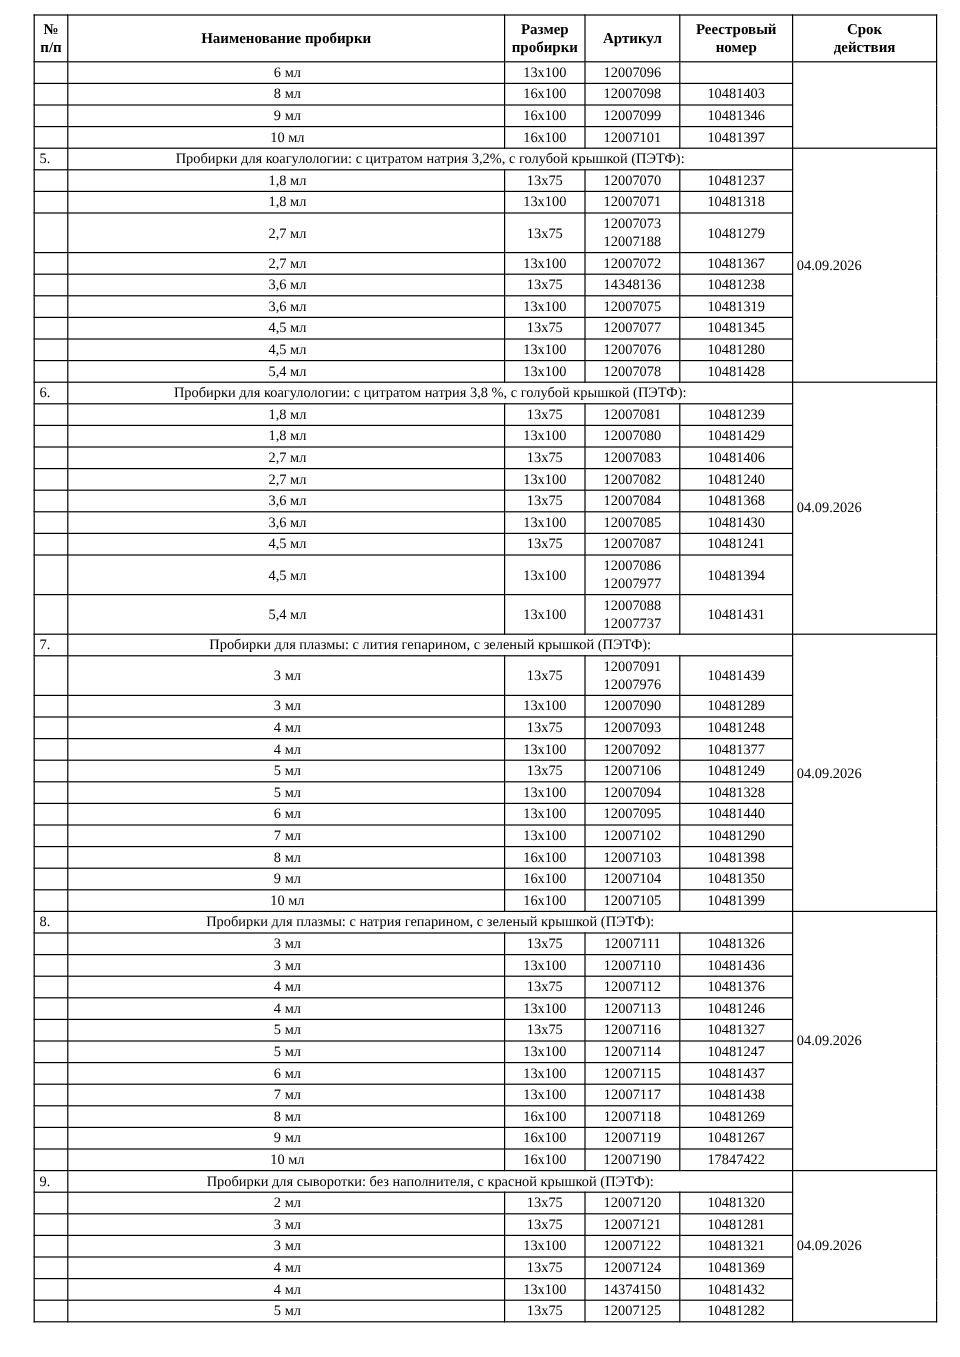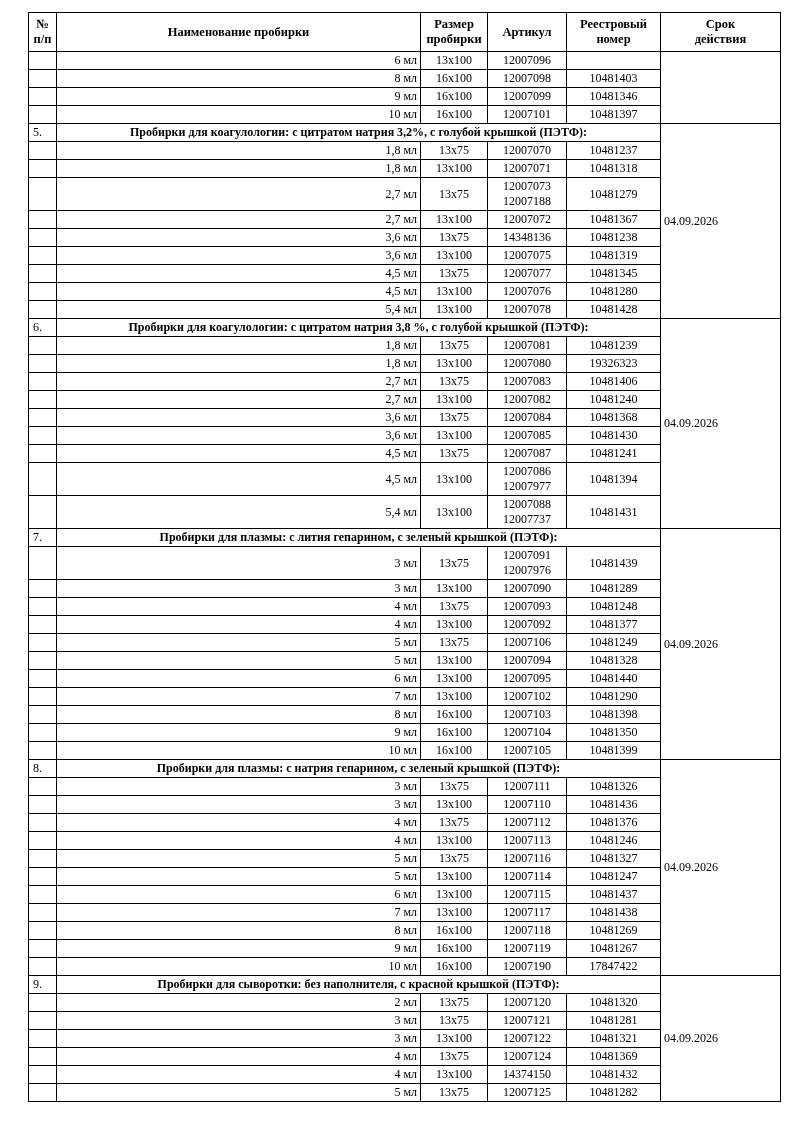--- a/index.html
+++ b/index.html
@@ -36,30 +36,30 @@
     text-align: center;
     white-space: pre-line;
     font-size: 12.5px;
     padding: 4px 2px;
   }
   td.num-cell {
     text-align: left;
     padding-left: 4px;
   }
   td.name-cell {
-    text-align: right;
+    text-align: center;
     padding-left: 5px;
   }
   td.center-cell {
     text-align: center;
     white-space: pre-line;
   }
   td.title-cell {
     text-align: center;
-    font-weight: bold;
+    font-weight: normal;
     white-space: normal;
   }
   td.validity-cell {
     text-align: left;
   }
 </style>
 </head>
 <body>
 
 <div class="page">
@@ -195,21 +195,21 @@
           <td class="name-cell">1,8 мл</td>
           <td class="center-cell">13x75</td>
           <td class="center-cell">12007081</td>
           <td class="center-cell">10481239</td>
         </tr>
         <tr>
           <td class="num-cell"></td>
           <td class="name-cell">1,8 мл</td>
           <td class="center-cell">13x100</td>
           <td class="center-cell">12007080</td>
-          <td class="center-cell">19326323</td>
+          <td class="center-cell">10481429</td>
         </tr>
         <tr>
           <td class="num-cell"></td>
           <td class="name-cell">2,7 мл</td>
           <td class="center-cell">13x75</td>
           <td class="center-cell">12007083</td>
           <td class="center-cell">10481406</td>
         </tr>
         <tr>
           <td class="num-cell"></td>

